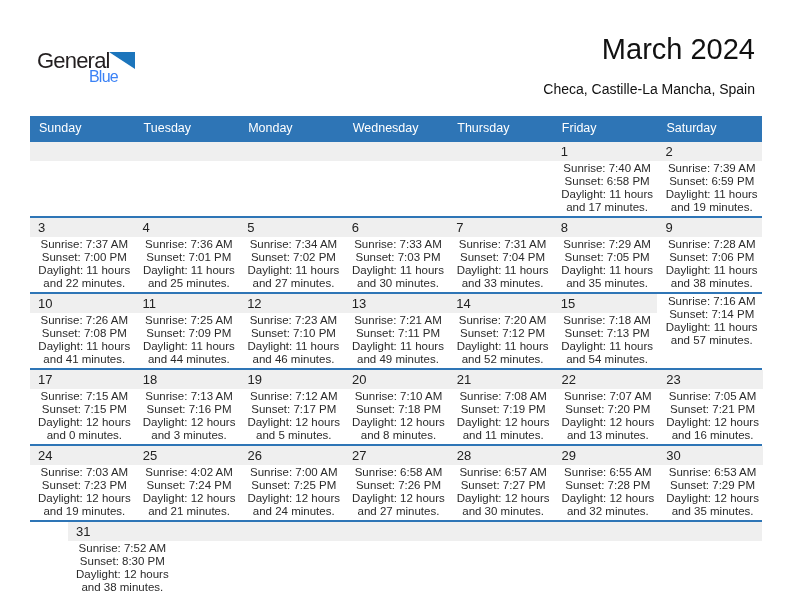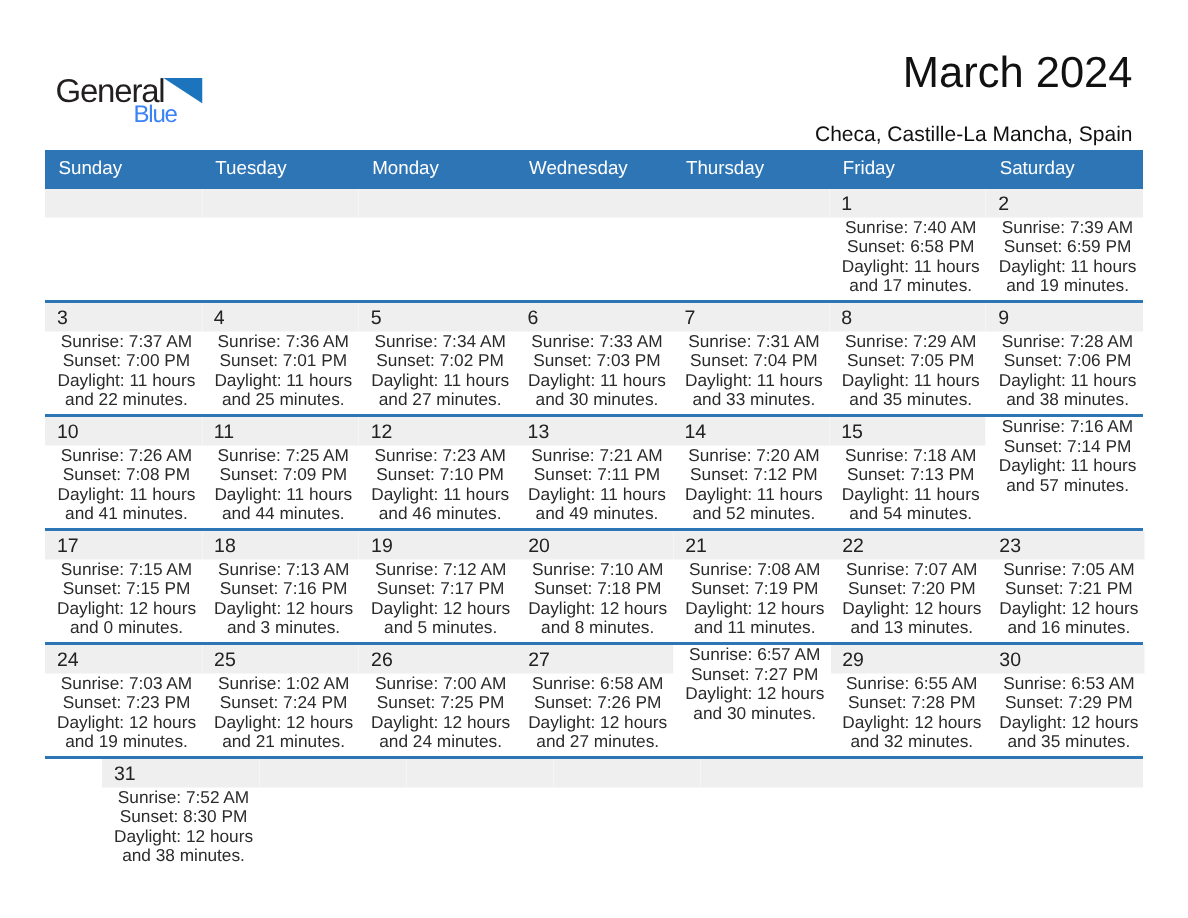--- a/index.html
+++ b/index.html
@@ -12,21 +12,21 @@
   .logo-row { display: flex; align-items: flex-start; text-align: right; }
   .logo-general { font-size: 22px; color: #231f20; letter-spacing: -0.8px; line-height: 22px; }
   .logo-flag { margin-left: -1px; margin-top: 2px; }
   .logo-blue { font-size: 16px; color: #3b82f6; letter-spacing: -0.8px; line-height: 18px; margin-left: 52px; margin-top: -4px; }
 
   
   .title { position: absolute; top: 33px; right: 37px; font-size: 29px; color: #111; text-align: right; }
   .subtitle { position: absolute; top: 81px; right: 37px; font-size: 14px; color: #111; text-align: right; }
 
   
-  .cal { position: absolute; left: 30px; top: 100px; width: 732px; }
+  .cal { position: absolute; left: 30px; top: 116px; width: 732px; }
   .hdr { display: grid; grid-template-columns: repeat(7, 1fr); background: #2e75b6; color: #fff; }
   .hdr .wd { font-size: 12.5px; padding: 5px 2px 5px 9px; }
   .week-row { display: grid; grid-template-columns: repeat(7, 1fr); border-bottom: 2px solid #2e75b6; }
   .week-row:first-of-type { border-top: 2px solid #2e75b6; }
   .week-row:last-of-type { border-bottom: none; margin-left: 38px; }
   .day-cell { background: #fff; }
   .day-num { background: #efefef; height: 19px; line-height: 19px; font-size: 13px; padding-left: 8px; color: #222; }
   .day-body { font-size: 11.5px; line-height: 13px; padding: 1px 4px 2px 8px; min-height: 52px; color: #2b2b2b; text-align: center; }
   .day-body div { white-space: nowrap; }
 </style>
@@ -299,21 +299,21 @@
             <div class="day-body">
               <div>Sunrise: 7:03 AM</div>
               <div>Sunset: 7:23 PM</div>
               <div>Daylight: 12 hours</div>
               <div>and 19 minutes.</div>
             </div>
           </div>
           <div class="day-cell">
             <div class="day-num">25</div>
             <div class="day-body">
-              <div>Sunrise: 1:02 AM</div>
+              <div>Sunrise: 4:02 AM</div>
               <div>Sunset: 7:24 PM</div>
               <div>Daylight: 12 hours</div>
               <div>and 21 minutes.</div>
             </div>
           </div>
           <div class="day-cell">
             <div class="day-num">26</div>
             <div class="day-body">
               <div>Sunrise: 7:00 AM</div>
               <div>Sunset: 7:25 PM</div>
@@ -324,20 +324,21 @@
           <div class="day-cell">
             <div class="day-num">27</div>
             <div class="day-body">
               <div>Sunrise: 6:58 AM</div>
               <div>Sunset: 7:26 PM</div>
               <div>Daylight: 12 hours</div>
               <div>and 27 minutes.</div>
             </div>
           </div>
           <div class="day-cell">
+            <div class="day-num">28</div>
             <div class="day-body">
               <div>Sunrise: 6:57 AM</div>
               <div>Sunset: 7:27 PM</div>
               <div>Daylight: 12 hours</div>
               <div>and 30 minutes.</div>
             </div>
           </div>
           <div class="day-cell">
             <div class="day-num">29</div>
             <div class="day-body">

